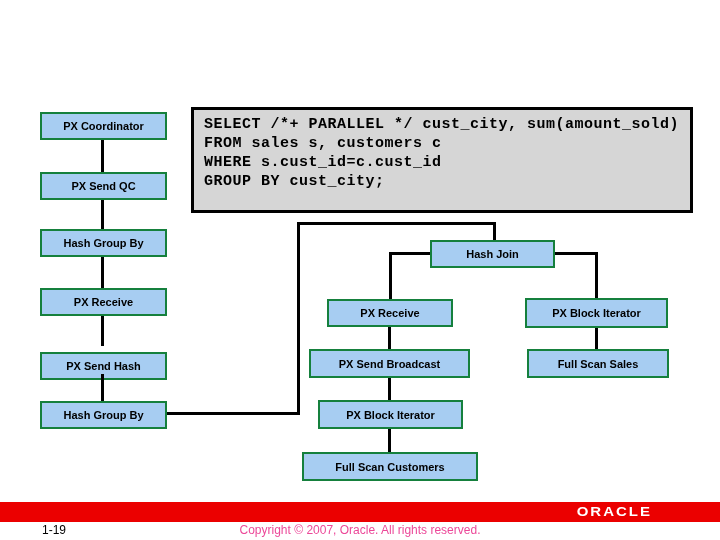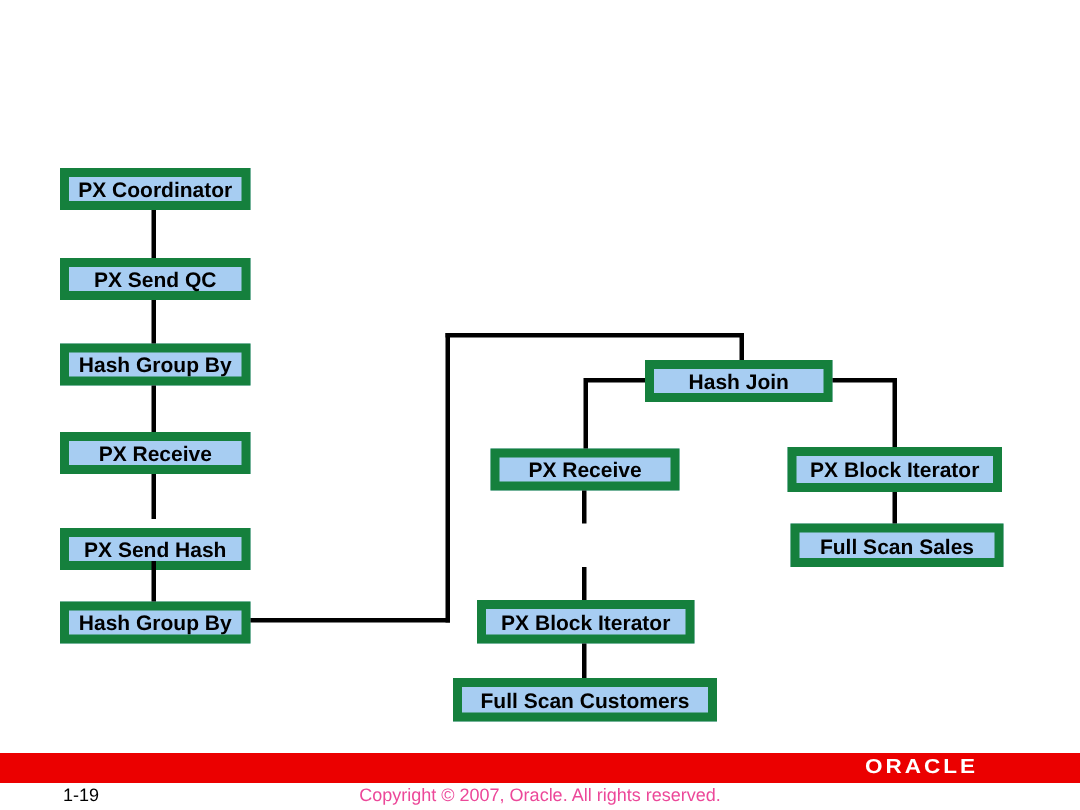--- a/index.html
+++ b/index.html
@@ -12,23 +12,23 @@
   .sqlbox{position:absolute;left:191px;top:107px;width:502px;height:106px;
           box-sizing:border-box;background:var(--sql-bg,#D6D6D6);
           border:3px solid #000;}
   .sqlbox pre{margin:0;padding:5px 0 0 10px;
           font-family:"Liberation Mono","DejaVu Sans Mono",monospace;
           font-weight:bold;font-size:15px;line-height:19px;color:#000;
           letter-spacing:0.5px;}
 
   .node{position:absolute;box-sizing:border-box;
         background:var(--node-fill,#A7CDF2);
-        border:6px solid #15803d;color:#000;
+        border:2px solid #15803d;color:#000;
         display:flex;align-items:center;justify-content:center;
-        font-size:14px;font-weight:bold;white-space:nowrap;}
+        font-size:11px;font-weight:bold;white-space:nowrap;}
 
   .n0{left:40px;top:112px;width:127px;height:28px;}
   .n1{left:40px;top:172px;width:127px;height:28px;}
   .n2{left:40px;top:229px;width:127px;height:28px;}
   .n3{left:40px;top:288px;width:127px;height:28px;}
   .n4{left:40px;top:352px;width:127px;height:28px;}
   .n5{left:40px;top:401px;width:127px;height:28px;}
   .n6{left:430px;top:240px;width:125px;height:28px;}
   .n7{left:327px;top:299px;width:126px;height:28px;}
   .n8{left:309px;top:349px;width:161px;height:29px;}
@@ -64,30 +64,37 @@
   .pageno{position:absolute;left:42px;top:523px;font-size:12px;color:#000;}
   .copyright{position:absolute;left:0;top:523px;width:720px;text-align:center;
         font-size:12px;color:#ec4899;}
 </style>
 </head>
 <body>
 
 <div class="slide">
 
 
+  <div class="sqlbox">
+    <pre>SELECT /*+ PARALLEL */ cust_city, sum(amount_sold)
+FROM sales s, customers c
+WHERE s.cust_id=c.cust_id
+GROUP BY cust_city;</pre>
+  </div>
 
   <div class="node n0">PX Coordinator</div>
   <div class="node n1">PX Send QC</div>
   <div class="node n2">Hash Group By</div>
   <div class="node n3">PX Receive</div>
   <div class="node n4">PX Send Hash</div>
   <div class="node n5">Hash Group By</div>
 
   <div class="node n6">Hash Join</div>
   <div class="node n7">PX Receive</div>
+  <div class="node n8">PX Send Broadcast</div>
   <div class="node n9">PX Block Iterator</div>
   <div class="node n10">Full Scan Customers</div>
 
   <div class="node n11">PX Block Iterator</div>
   <div class="node n12">Full Scan Sales</div>
 
   <div class="line l0"></div>
   <div class="line l1"></div>
   <div class="line l2"></div>
   <div class="line l3"></div>

